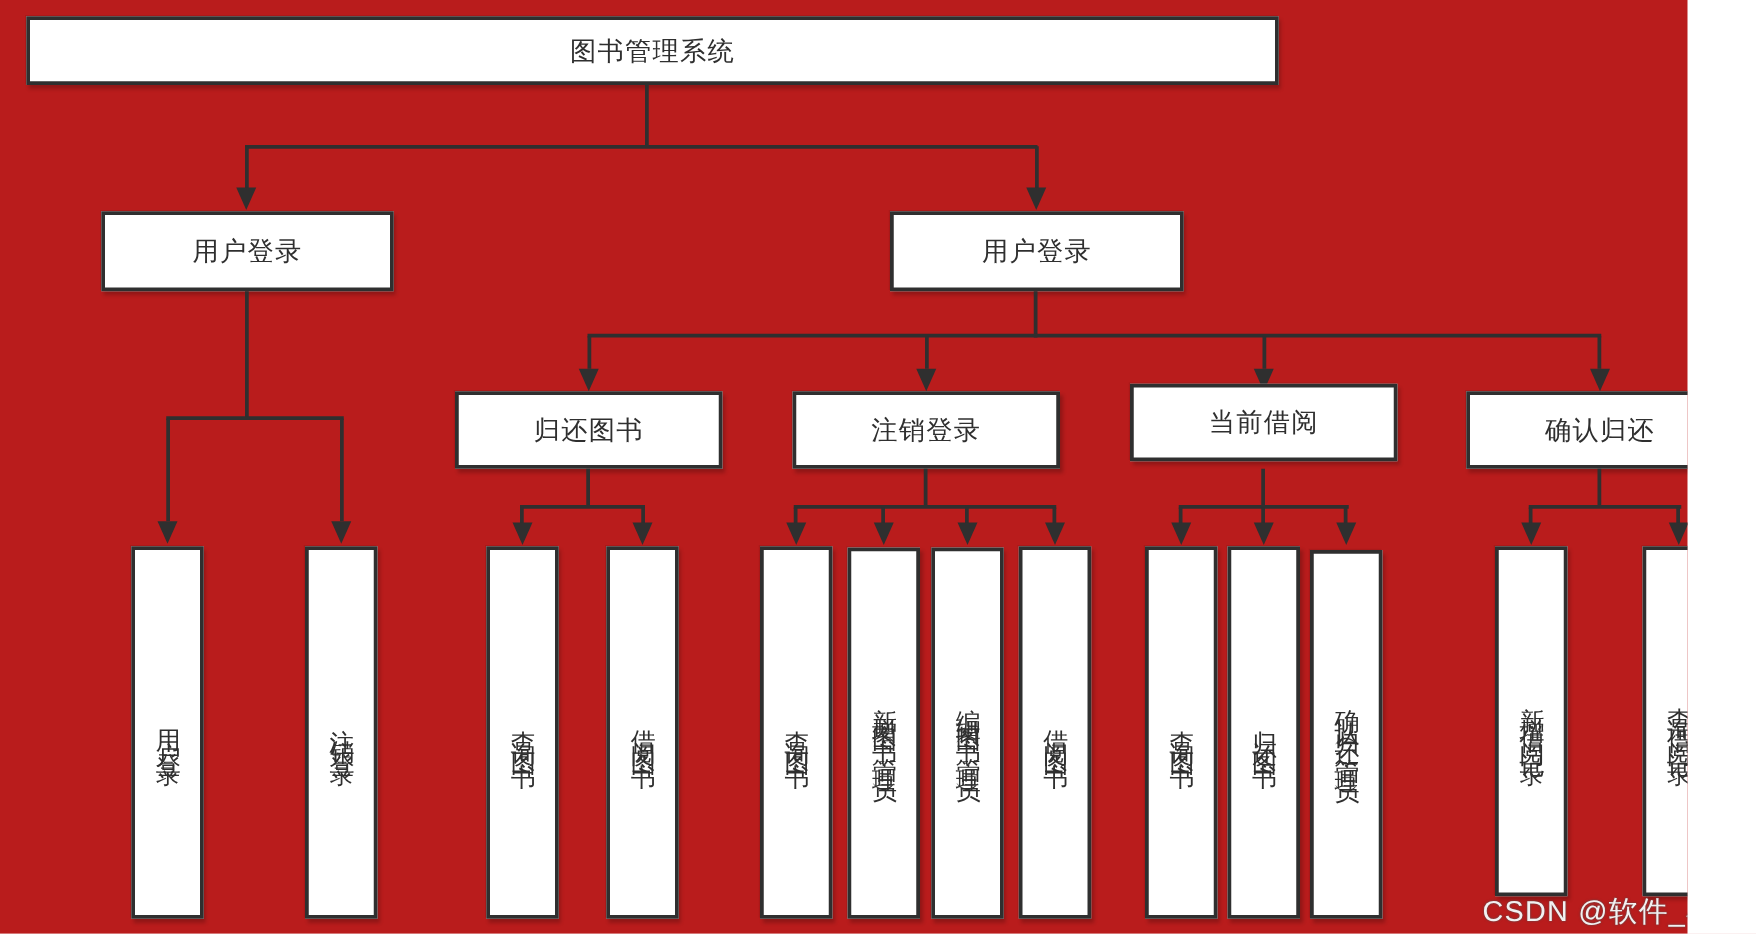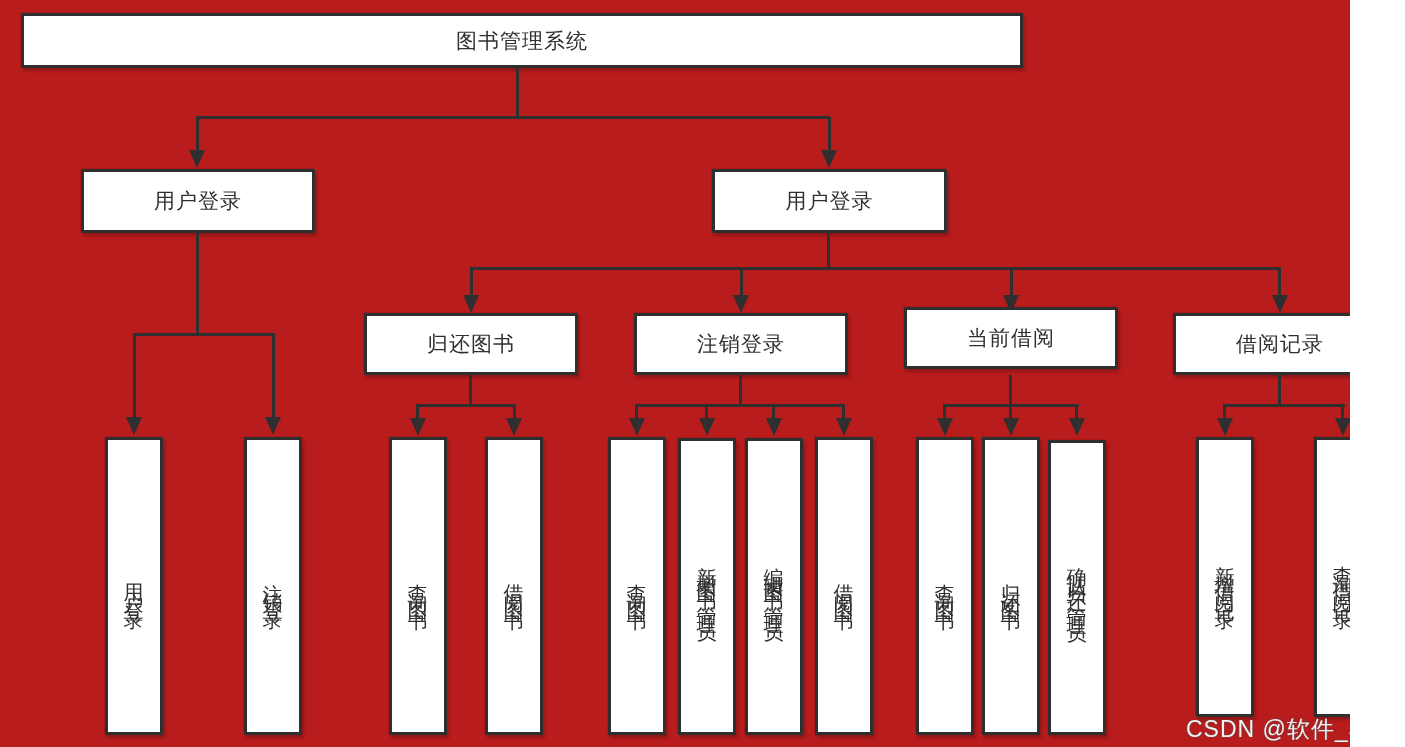--- a/index.html
+++ b/index.html
@@ -77,21 +77,21 @@
   <div class="node hbox" style="left:364px;top:313px;width:214px;height:62px;">
     <span>归还图书</span>
   </div>
   <div class="node hbox" style="left:634px;top:313px;width:214px;height:62px;">
     <span>注销登录</span>
   </div>
   <div class="node hbox" style="left:904px;top:307px;width:214px;height:62px;">
     <span>当前借阅</span>
   </div>
   <div class="node hbox" style="left:1173px;top:313px;width:214px;height:62px;">
-    <span>借阅记录</span>
+    <span>确认归还</span>
   </div>
 
   <div class="vline" style="left:469px;top:375px;height:31px;"></div>
   <div class="hline" style="left:416px;top:404px;width:100px;"></div>
   <div class="vline" style="left:416px;top:406px;height:13px;"></div>
   <div class="arrow" style="left:410px;top:418px;"></div>
   <div class="vline" style="left:513px;top:406px;height:13px;"></div>
   <div class="arrow" style="left:506px;top:418px;"></div>
 
   <div class="vline" style="left:739px;top:375px;height:31px;"></div>

